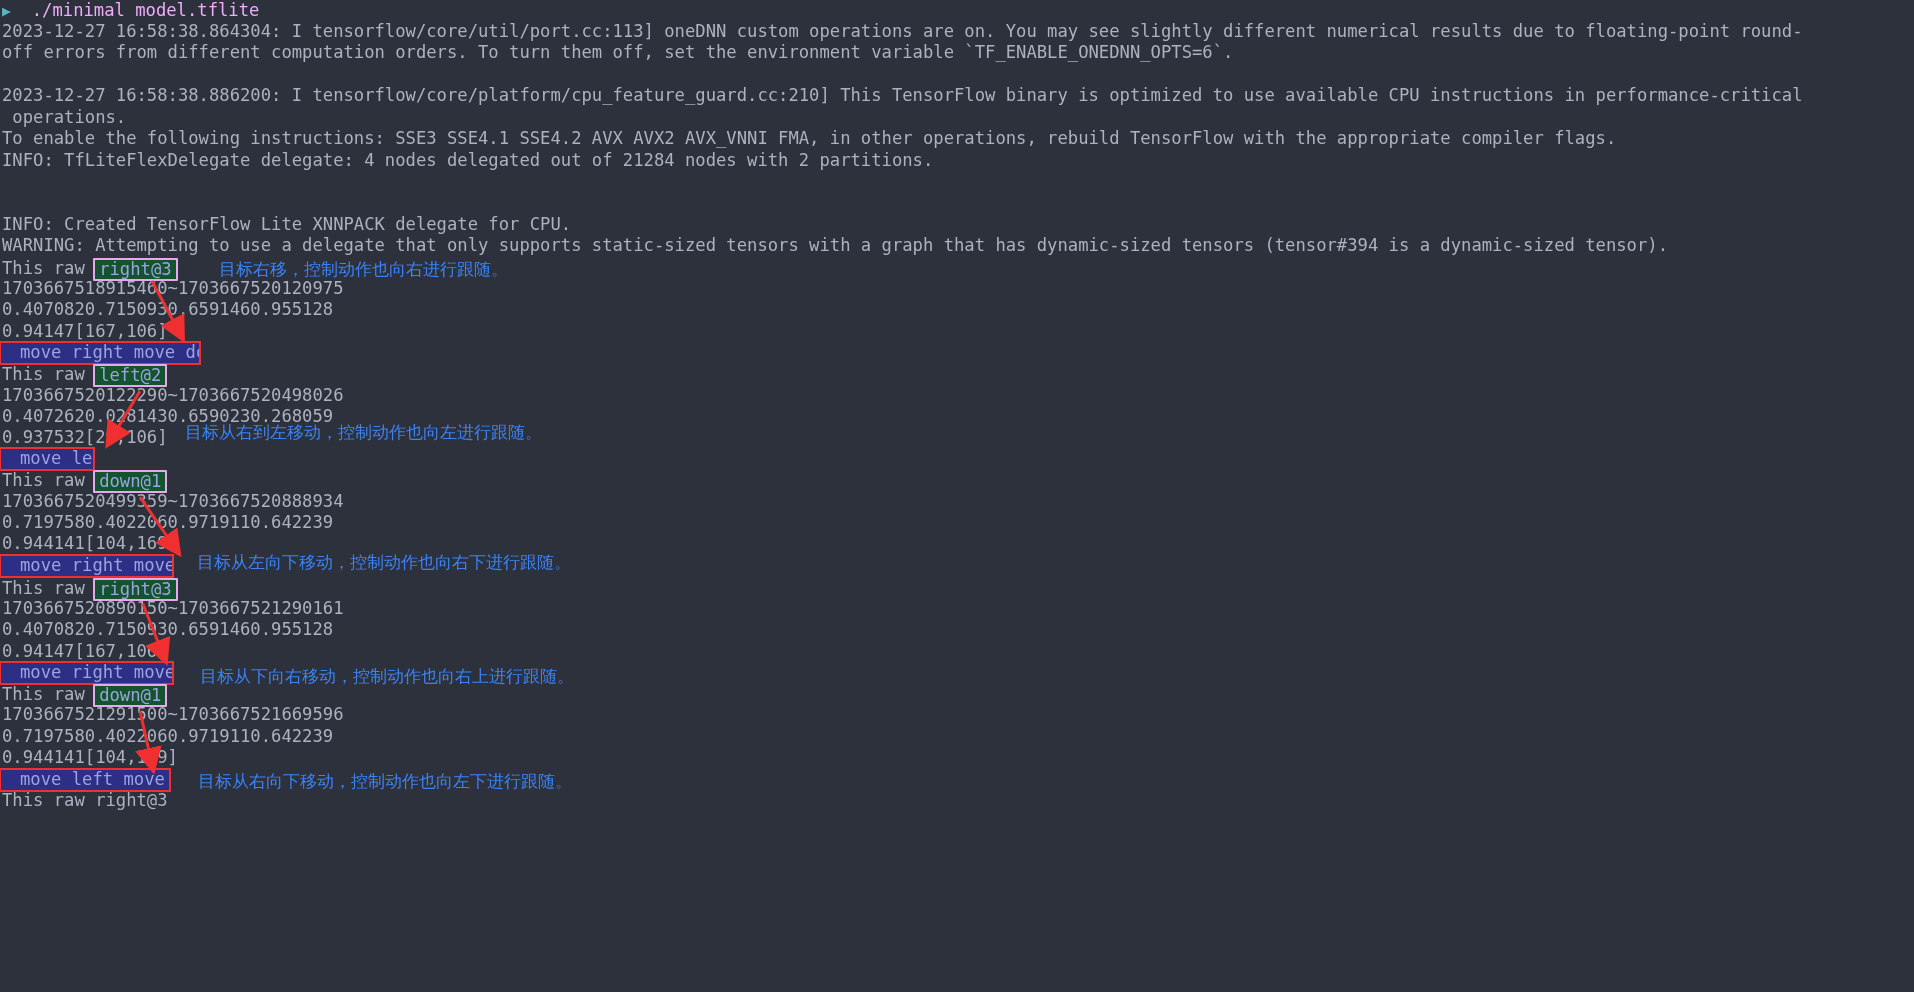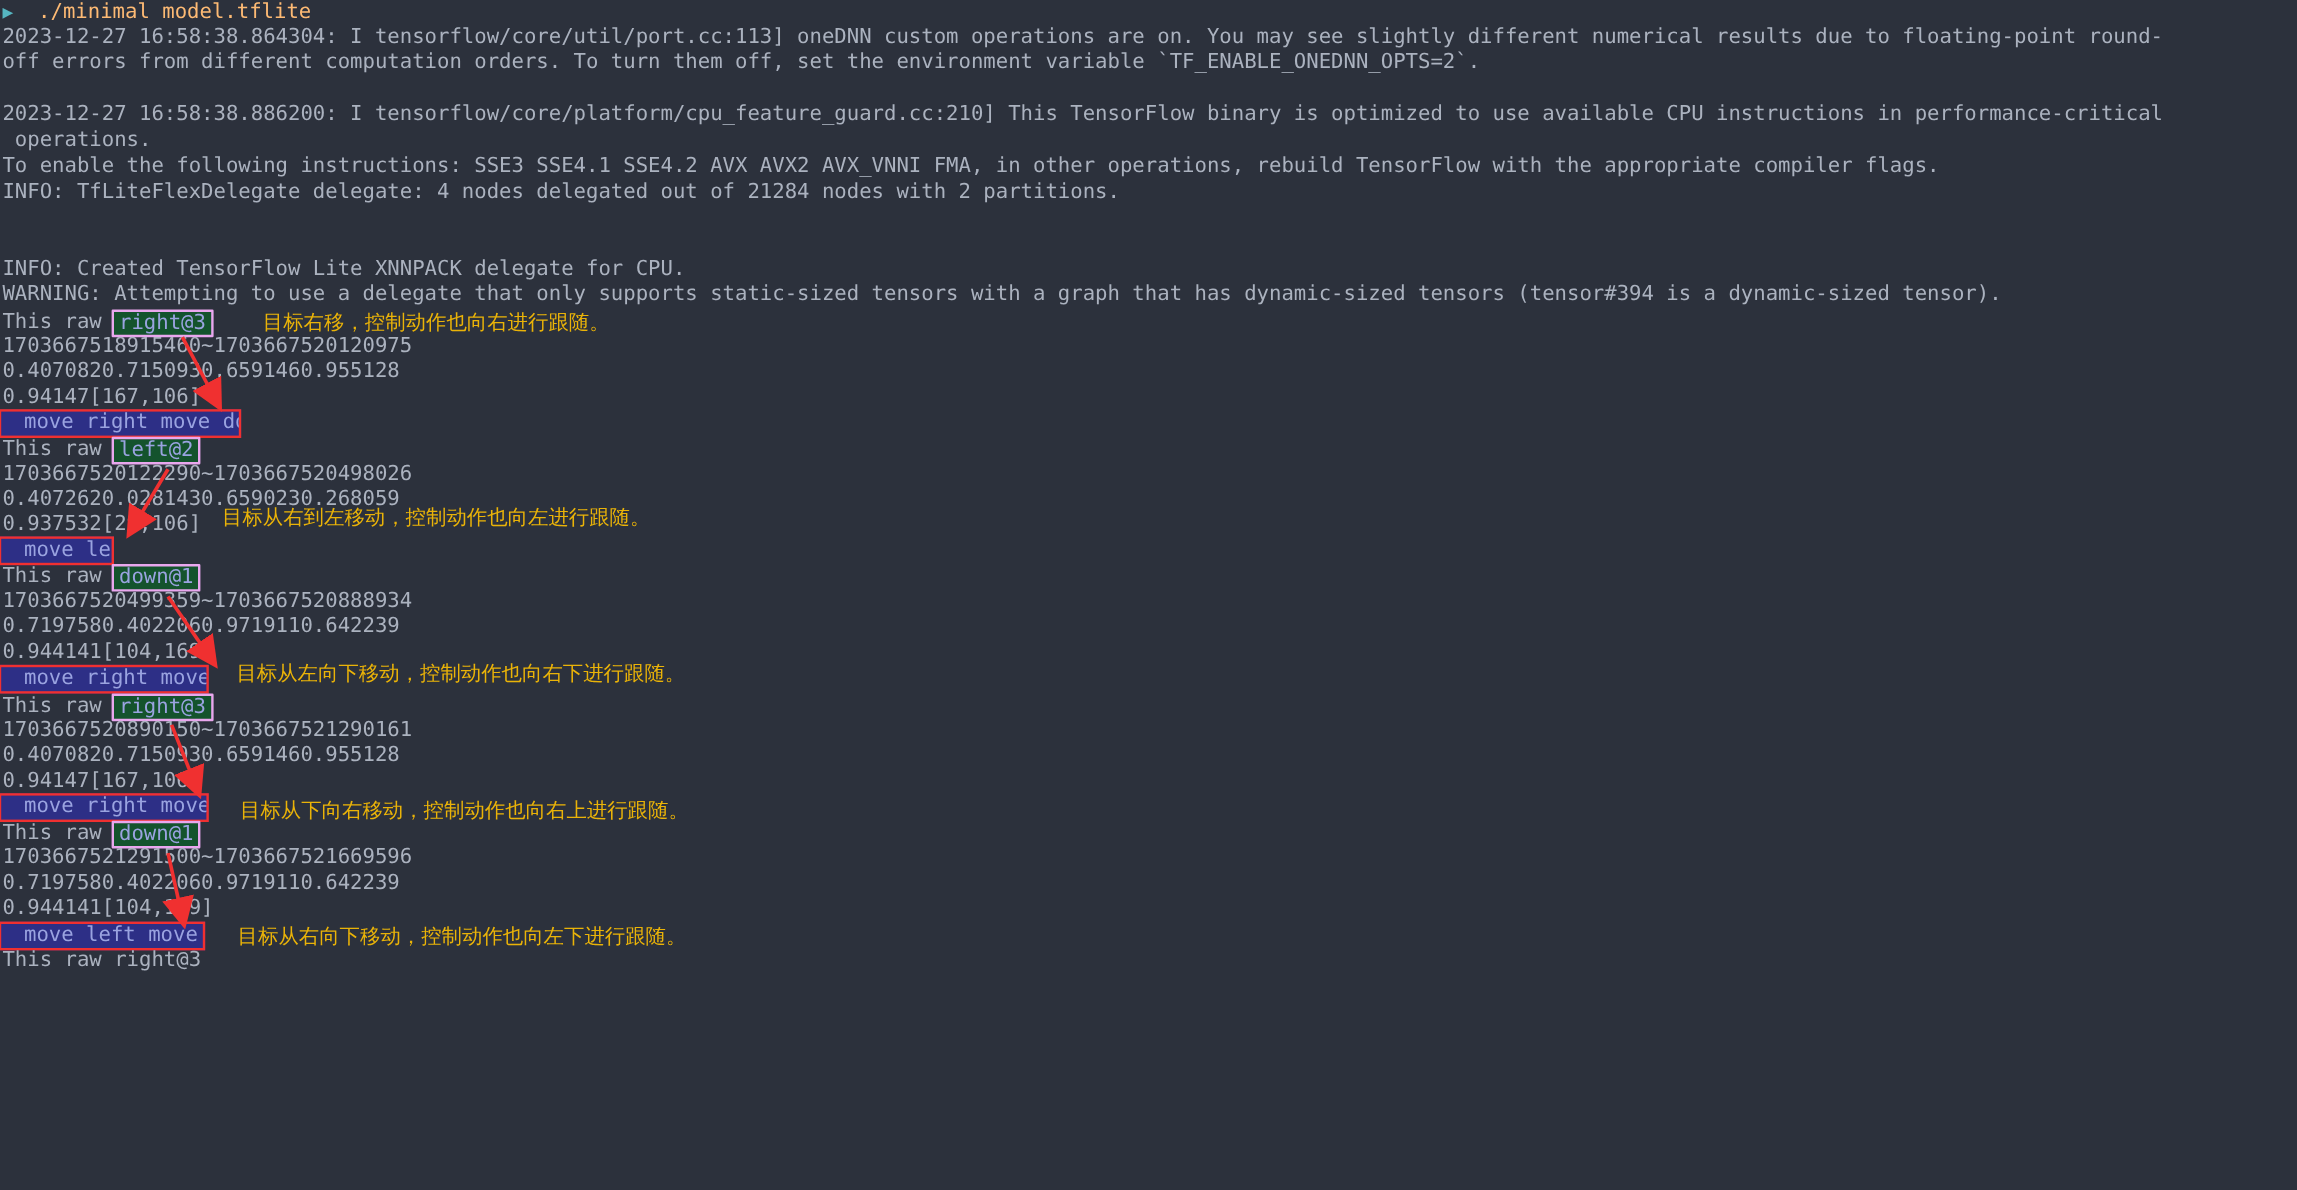--- a/index.html
+++ b/index.html
@@ -24,21 +24,21 @@
     font-size:17.2px;
     letter-spacing:0px;
     color:#abb2bf;
     white-space:pre;
     padding-left:2px;
   }
   .prompt-arrow{
     color:#56b6c2;
     font-size:15px;
   }
-  .prompt-cmd{color:#fdba74;}
+  .prompt-cmd{color:#f0abfc;}
 
   
   .tok{
     display:inline-block;
     background:#14532d;
     color:#9aa3e0;
     border:2px solid #e9a7ee;
     padding:0 4px;
     margin:0 -2px;
     line-height:19px;
@@ -57,21 +57,21 @@
     line-height:19px;
     height:24px;
     white-space:pre;
     box-sizing:border-box;
     padding-left:19px;
     font-family:"DejaVu Sans Mono","Liberation Mono",monospace;
     overflow:hidden;
   }
   .cn{
     position:absolute;
-    color:#eab308;
+    color:#3b82f6;
     font-family:"DejaVu Sans","Liberation Sans",sans-serif;
     font-size:17px;
     line-height:20px;
     white-space:pre;
     font-weight:400;
   }
   svg.arrows{
     position:absolute;
     left:0;top:0;
     width:1914px;height:992px;
@@ -79,21 +79,21 @@
   }
 </style>
 </head>
 <body>
 
 <div id="term">
 
   <div class="line" style="top:0px;"><span class="prompt-arrow">▶</span><span class="prompt-cmd">  </span><span class="prompt-cmd">./minimal model.tflite</span></div>
 
   <div class="line" style="top:21px;">2023-12-27 16:58:38.864304: I tensorflow/core/util/port.cc:113] oneDNN custom operations are on. You may see slightly different numerical results due to floating-point round-</div>
-  <div class="line" style="top:42px;">off errors from different computation orders. To turn them off, set the environment variable `TF_ENABLE_ONEDNN_OPTS=2`.</div>
+  <div class="line" style="top:42px;">off errors from different computation orders. To turn them off, set the environment variable `TF_ENABLE_ONEDNN_OPTS=6`.</div>
   <div class="line" style="top:85px;">2023-12-27 16:58:38.886200: I tensorflow/core/platform/cpu_feature_guard.cc:210] This TensorFlow binary is optimized to use available CPU instructions in performance-critical</div>
   <div class="line" style="top:107px;"> operations.</div>
   <div class="line" style="top:128px;">To enable the following instructions: SSE3 SSE4.1 SSE4.2 AVX AVX2 AVX_VNNI FMA, in other operations, rebuild TensorFlow with the appropriate compiler flags.</div>
   <div class="line" style="top:150px;">INFO: TfLiteFlexDelegate delegate: 4 nodes delegated out of 21284 nodes with 2 partitions.</div>
   <div class="line" style="top:171px;"></div>
   <div class="line" style="top:214px;">INFO: Created TensorFlow Lite XNNPACK delegate for CPU.</div>
   <div class="line" style="top:235px;">WARNING: Attempting to use a delegate that only supports static-sized tensors with a graph that has dynamic-sized tensors (tensor#394 is a dynamic-sized tensor).</div>
 
   <div class="line" style="top:257px;"><span>This raw </span><span class="tok">right@3</span></div>
   <div class="line" style="top:278px;">1703667518915460~1703667520120975</div>

